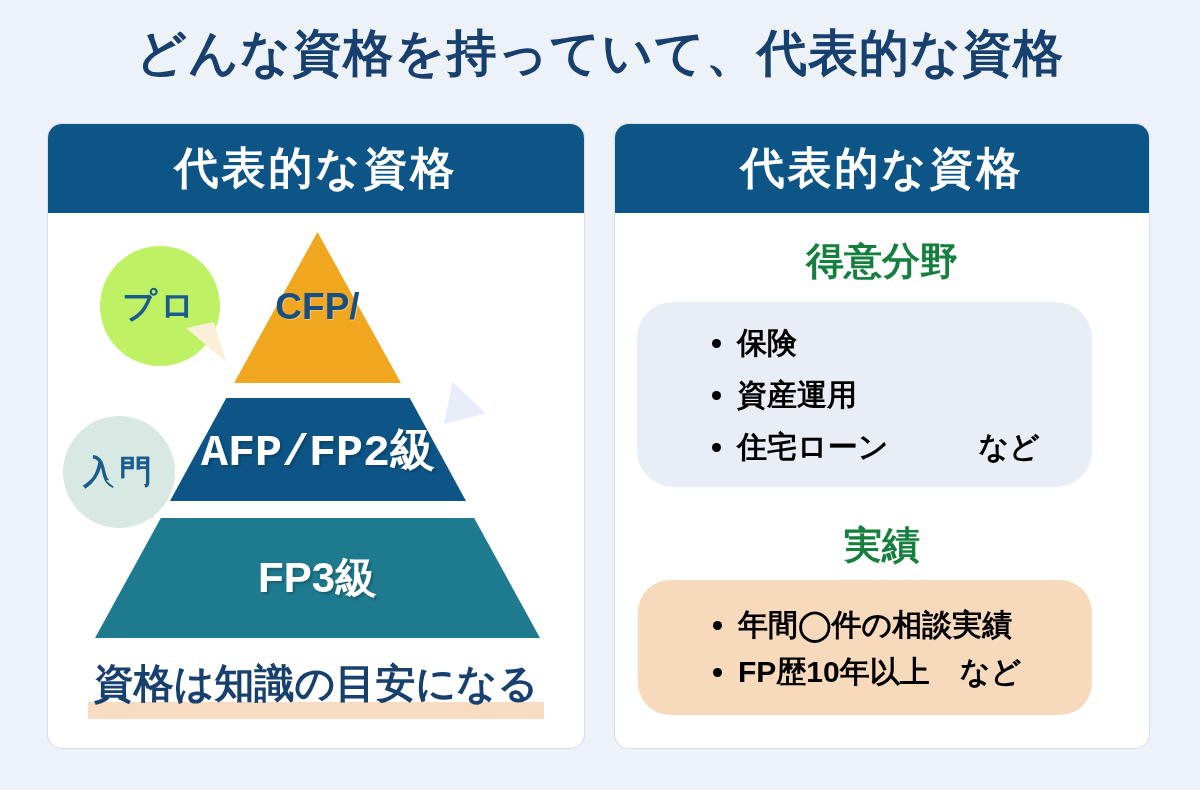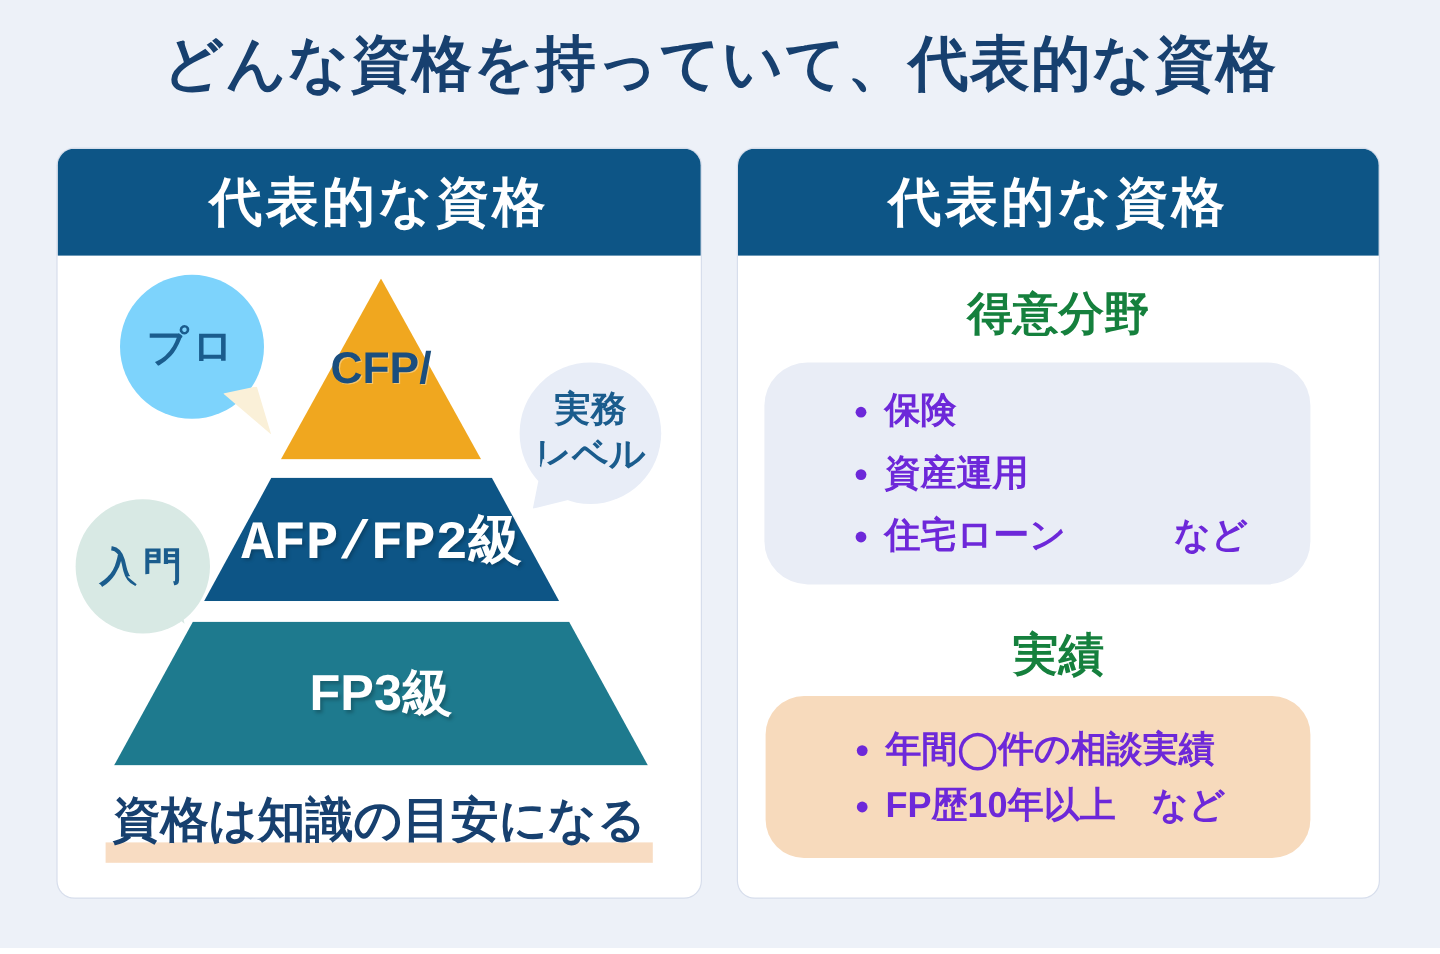--- a/index.html
+++ b/index.html
@@ -53,21 +53,21 @@
     text-shadow:2px 2px 3px rgba(0,0,0,0.22);
   }
   .band-2 .label { font-size:45px;font-family:Liberation Mono, monospace; }
   .band-3 .label { font-size:42px; }
   
   .bubble {
     position:absolute; border-radius:50%; z-index:1;
     display:flex; flex-direction:column; align-items:center; justify-content:center;
     font-weight:800; color:#1A5C8D; text-align:center;
   }
-  .bubble-pro       { left:52px;  top:105px; width:120px; height:120px; background:#7dd3fc; font-size:34px; letter-spacing:3px; }
+  .bubble-pro       { left:52px;  top:122px; width:120px; height:120px; background:#bef264; font-size:34px; letter-spacing:3px; }
   .bubble-practical { left:385px; top:178px; width:118px; height:118px; background:#E8EDF7; font-size:30px; line-height:1.22; }
   .bubble-beginner  { left:15px;  top:292px; width:112px; height:112px; background:#D8E9E4; font-size:33px; letter-spacing:3px; }
   .tail { position:absolute; z-index:1; }
   .tail-pro       { left:138px; top:198px; width:40px; height:40px; background:#FAF0D8; clip-path:polygon(0 15%, 70% 0, 100% 100%); }
   .tail-practical { left:396px; top:258px; width:42px; height:42px; background:#E8EDF7; clip-path:polygon(20% 0, 100% 75%, 0 100%); }
   .tail-beginner  { left:58px;  top:352px; width:48px; height:44px; background:#D8E9E4; clip-path:polygon(0 10%, 75% 0, 100% 100%); }
   
   .caption { position:absolute; left:0; right:0; top:532px; text-align:center; z-index:3; }
   .caption span {
     display:inline-block;
@@ -86,21 +86,21 @@
   .heading-specialty { top:112px; }
   .heading-results   { top:396px; }
   .info-box {
     position:absolute;
     display:flex; flex-direction:column; justify-content:center;
   }
   .box-specialty { left:22px; top:178px; width:455px; height:185px; background:#E9EDF6; border-radius:36px; }
   .box-results   { left:23px; top:456px; width:454px; height:135px; background:#F7DABC; border-radius:32px; }
   .info-box ul {
     margin:0; padding-left:100px; list-style:disc;
-    color:#6d28d9; font-size:30px; font-weight:800;
+    color:#000000; font-size:30px; font-weight:800;
   }
   .box-specialty li { line-height:52px; }
   .box-results   li { line-height:47px; }
   .bottom-strip { position:absolute; left:0; bottom:0; width:100%; height:5px; background:#FFFFFF; }
 </style>
 </head>
 <body>
 
 <h1 class="page-title">どんな資格を持っていて、代表的な資格</h1>
 
@@ -124,24 +124,20 @@
   <div class="band band-3">
     <div class="shape"></div>
     <div class="label">FP3級</div>
   </div>
 
   <div class="bubble bubble-pro">
     <span>プロ</span>
   </div>
   <div class="tail tail-pro"></div>
 
-  <div class="bubble bubble-practical">
-    <span>実務</span>
-    <span>レベル</span>
-  </div>
   <div class="tail tail-practical"></div>
 
   <div class="bubble bubble-beginner">
     <span>入門</span>
   </div>
   <div class="tail tail-beginner"></div>
 
   <div class="caption">
     <span>資格は知識の目安になる</span>
   </div>

